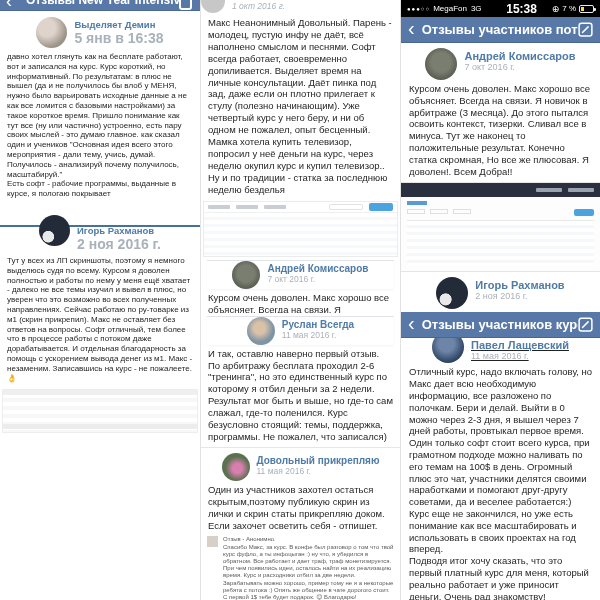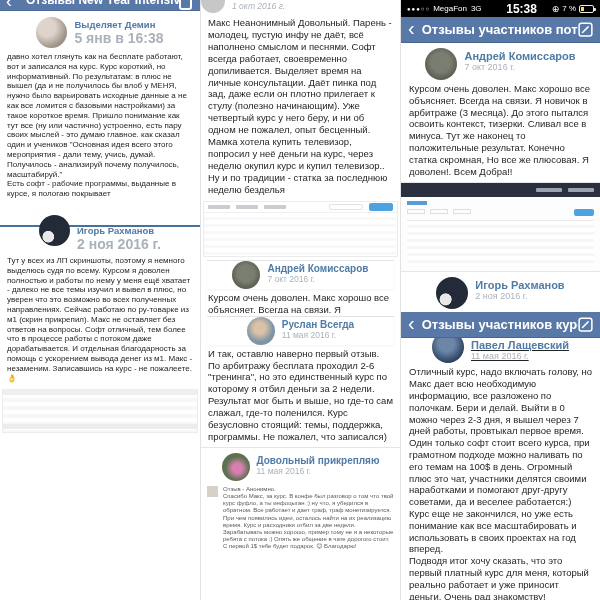--- a/index.html
+++ b/index.html
@@ -187,20 +187,21 @@
 
     <div class="hair"></div>
 
     <div class="chead">
       <div class="avatar a-dov"></div>
       <div class="meta">
         <div class="name">Довольный прикрепляю</div>
         <div class="date">11 мая 2016 г.</div>
       </div>
     </div>
+    <div class="txt">Один из участников захотел остаться скрытым,поэтому публикую скрин из лички и скрин статы прикрепляю доком. Если захочет осветить себя - отпишет.</div>
 
     <div class="docquote">
       <div class="davatar"></div>
       <div class="qtxt">Отзыв - Анонимно.
 Спасибо Макс, за курс. В конфе был разговор о том что твой курс фуфло, а ты инфоцыган :) ну что, я убедился в обратном. Все работает и дает траф, траф монетизируется. При чем появились идеи, осталось найти на их реализацию время. Курс и расходники отбил за две недели. Зарабатывать можно хорошо, пример тому не я а некоторые ребята с потока :) Опять же общение в чате дорогого стоит. С первой 1$ тебе будет подарок. 😊 Благодарю!</div>
     </div>
 
   </div>
 
   <div class="col col3">

